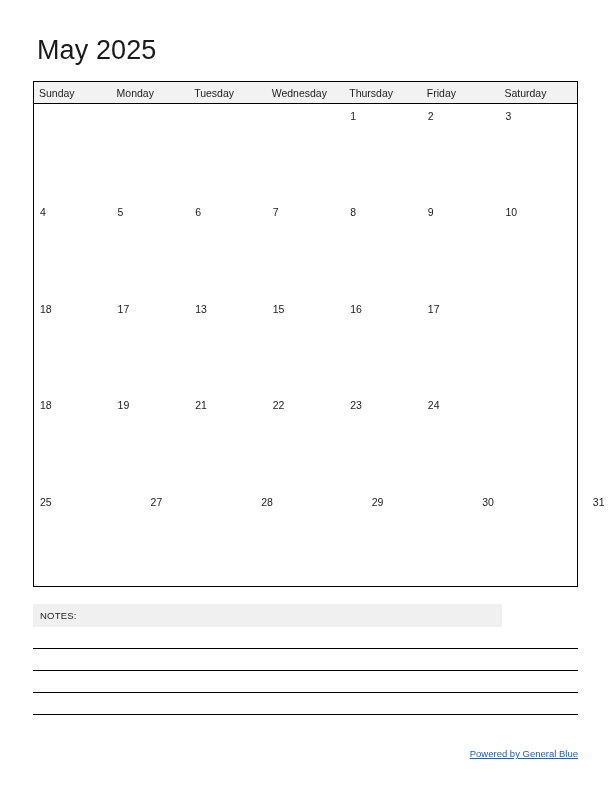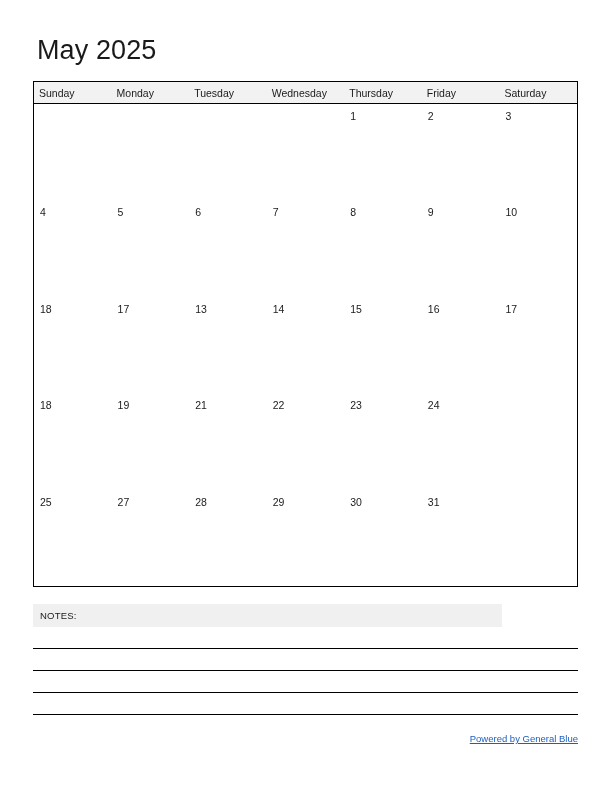--- a/index.html
+++ b/index.html
@@ -65,21 +65,21 @@
     overflow: hidden;
   }
 
   .cal-body { display: block; }
 
   .cal-week {
     display: flex;
     height: 96.4px;
     box-sizing: border-box;
   }
-  .cal-week:last-child { height: 96.4px; }
+  .cal-week:last-child { height: 96.4px; gap: 33px; }
 
   .cal-cell {
     flex: 0 0 77.57px;
     box-sizing: border-box;
     padding: 6px 0 0 6px;
     font-size: 10.5px;
     line-height: 12px;
     color: #1a1a1a;
     overflow: hidden;
   }
@@ -115,21 +115,21 @@
   .notes-line {
     height: 22px;
     border-bottom: 1.4px solid #000000;
     box-sizing: border-box;
   }
 
   
   .footer {
     position: absolute;
     left: 33px;
-    top: 728px;
+    top: 743px;
     width: 545px;
     text-align: right;
   }
   .footer-link {
     font-size: 9.5px;
     color: #1b5fc1;
     text-decoration: underline;
     white-space: nowrap;
   }
 </style>
@@ -171,21 +171,20 @@
         <div class="cal-cell">7</div>
         <div class="cal-cell">8</div>
         <div class="cal-cell">9</div>
         <div class="cal-cell">10</div>
       </div>
 
       <div class="cal-week">
         <div class="cal-cell">18</div>
         <div class="cal-cell">17</div>
         <div class="cal-cell">13</div>
-        <div class="cal-cell">14</div>
         <div class="cal-cell">15</div>
         <div class="cal-cell">16</div>
         <div class="cal-cell">17</div>
       </div>
 
       <div class="cal-week">
         <div class="cal-cell">18</div>
         <div class="cal-cell">19</div>
         <div class="cal-cell">21</div>
         <div class="cal-cell">22</div>

